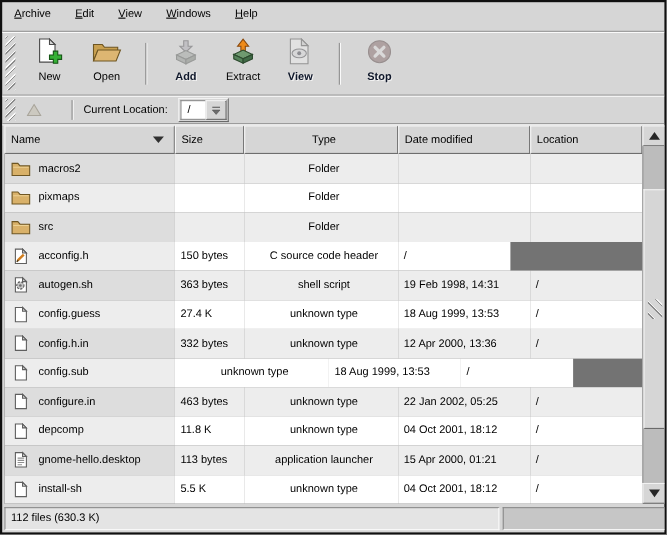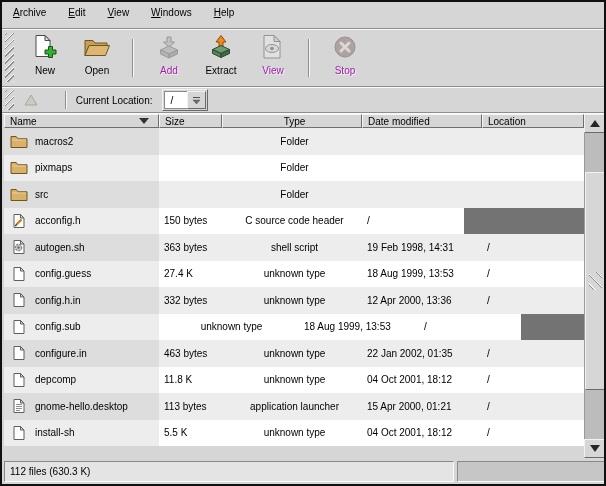--- a/index.html
+++ b/index.html
@@ -18,39 +18,39 @@
   
   .toolbar { position: absolute; top: 28px; left: 0; right: 0; height: 55px; display: flex; align-items: center; padding-left: 3px; }
   .grip {
     width: 9px; align-self: stretch; margin: 3px 5px 3px 0;
     background: repeating-linear-gradient(135deg, #fafafa 0px, #fafafa 1px, #8c8c8c 1px, #8c8c8c 2px, #d6d6d6 2px, #d6d6d6 5px);
   }
   .tool-btn { width: 50px; height: 48px; display: flex; flex-direction: column; align-items: center; justify-content: flex-start; margin: 0 1px; cursor: default; }
   .tool-icon { height: 27px; display: flex; align-items: center; justify-content: center; }
   .tool-icon svg { display: block; }
   .tool-label { margin-top: 2px; line-height: 15px; }
-  .tool-btn.disabled .tool-label { color: #a21caf; text-shadow: 1px 1px 0 #f2f2f2; }
+  .tool-btn.disabled .tool-label { color: #0f172a; text-shadow: 1px 1px 0 #f2f2f2; font-weight: bold; }
   .tool-btn.disabled .tool-icon { filter: grayscale(0.7) opacity(0.5) contrast(0.85); }
   .tb-sep { width: 2px; height: 38px; border-left: 1px solid #8e8e8e; border-right: 1px solid #fafafa; margin: 0 9px; }
   
   .locbar { position: absolute; top: 86px; left: 0; right: 0; height: 24px; display: flex; align-items: center; padding-left: 3px; }
   .locbar .grip { margin: 2px 6px 2px 0; }
   .up-btn { display: flex; align-items: center; gap: 5px; padding: 2px 4px; }
   .up-btn .up-label { display: inline-block; color: #0369a1; text-shadow: 1px 1px 0 #f2f2f2; margin-top: 44px; }
   .up-btn .up-label::first-letter { text-decoration: underline; }
   .up-btn svg { filter: grayscale(0.55) opacity(0.55); display: block; }
   .loc-sep { width: 2px; height: 18px; border-left: 1px solid #8e8e8e; border-right: 1px solid #fafafa; margin: 0 9px 0 5px; }
   .loc-label { margin-right: 9px; }
   .combo { display: flex; align-items: stretch; height: 22px; border: 1px solid; border-color: #f2f2f2 #6a6a6a #6a6a6a #f2f2f2; background: #d6d6d6; padding: 1px; }
   .combo-field { width: 23px; background: #fff; border: 1px solid #8a8a8a; border-right: none; display: flex; align-items: center; padding-left: 6px; }
   .combo-arrow { width: 19px; background: #d6d6d6; border: 1px solid; border-color: #f2f2f2 #6a6a6a #6a6a6a #f2f2f2; display: flex; align-items: center; justify-content: center; }
   
   .table-area { position: absolute; top: 112px; left: 2px; width: 602px; height: 344px; display: flex; }
   .list-region { width: 580px; display: flex; flex-direction: column; }
-  .header-row { height: 14px; display: flex; }
+  .header-row { height: 26px; display: flex; }
   .hcell {
     background: #d6d6d6; border: 1px solid; border-color: #f6f6f6 #6e6e6e #6e6e6e #f6f6f6;
     display: flex; align-items: center; padding: 0 0 0 5px; overflow: hidden; white-space: nowrap; cursor: default;
   }
   .sort-arrow { margin-left: auto; margin-right: 9px; width: 0; height: 0; border-left: 5px solid transparent; border-right: 5px solid transparent; border-top: 6px solid #303030; }
   .rows { height: 318px; background: #737373; overflow: hidden; }
   .trow { height: 26.5px; display: flex; }
   .cell { display: flex; align-items: center; padding-left: 5px; overflow: hidden; white-space: nowrap; }
   .c-name { width: 155px; } .c-size { width: 63px; } .c-type { width: 140px; justify-content: center; } .c-date { width: 120px; } .c-loc { width: 102px; }
   .cell.c-name { padding-left: 4px; }
@@ -332,21 +332,21 @@
       <span class="ficon">
                 <svg width="14" height="16" viewBox="0 0 14 16">
                   <path d="M2 1.5 H8.5 L12 5 V14.5 H2 Z" fill="#fff" stroke="#5f5f5f"></path>
                   <path d="M8.5 1.5 V5 H12 Z" fill="#d9d9d9" stroke="#5f5f5f"></path>
                 </svg>
               </span>
       <span class="txt">configure.in</span>
     </div>
     <div class="cell c-size">463 bytes</div>
     <div class="cell c-type">unknown type</div>
-    <div class="cell c-date">22 Jan 2002, 01:35</div>
+    <div class="cell c-date">22 Jan 2002, 05:25</div>
     <div class="cell c-loc">/</div>
   </div>
           <div class="trow">
     <div class="cell c-name">
       <span class="ficon">
                 <svg width="14" height="16" viewBox="0 0 14 16">
                   <path d="M2 1.5 H8.5 L12 5 V14.5 H2 Z" fill="#fff" stroke="#5f5f5f"></path>
                   <path d="M8.5 1.5 V5 H12 Z" fill="#d9d9d9" stroke="#5f5f5f"></path>
                 </svg>
               </span>

